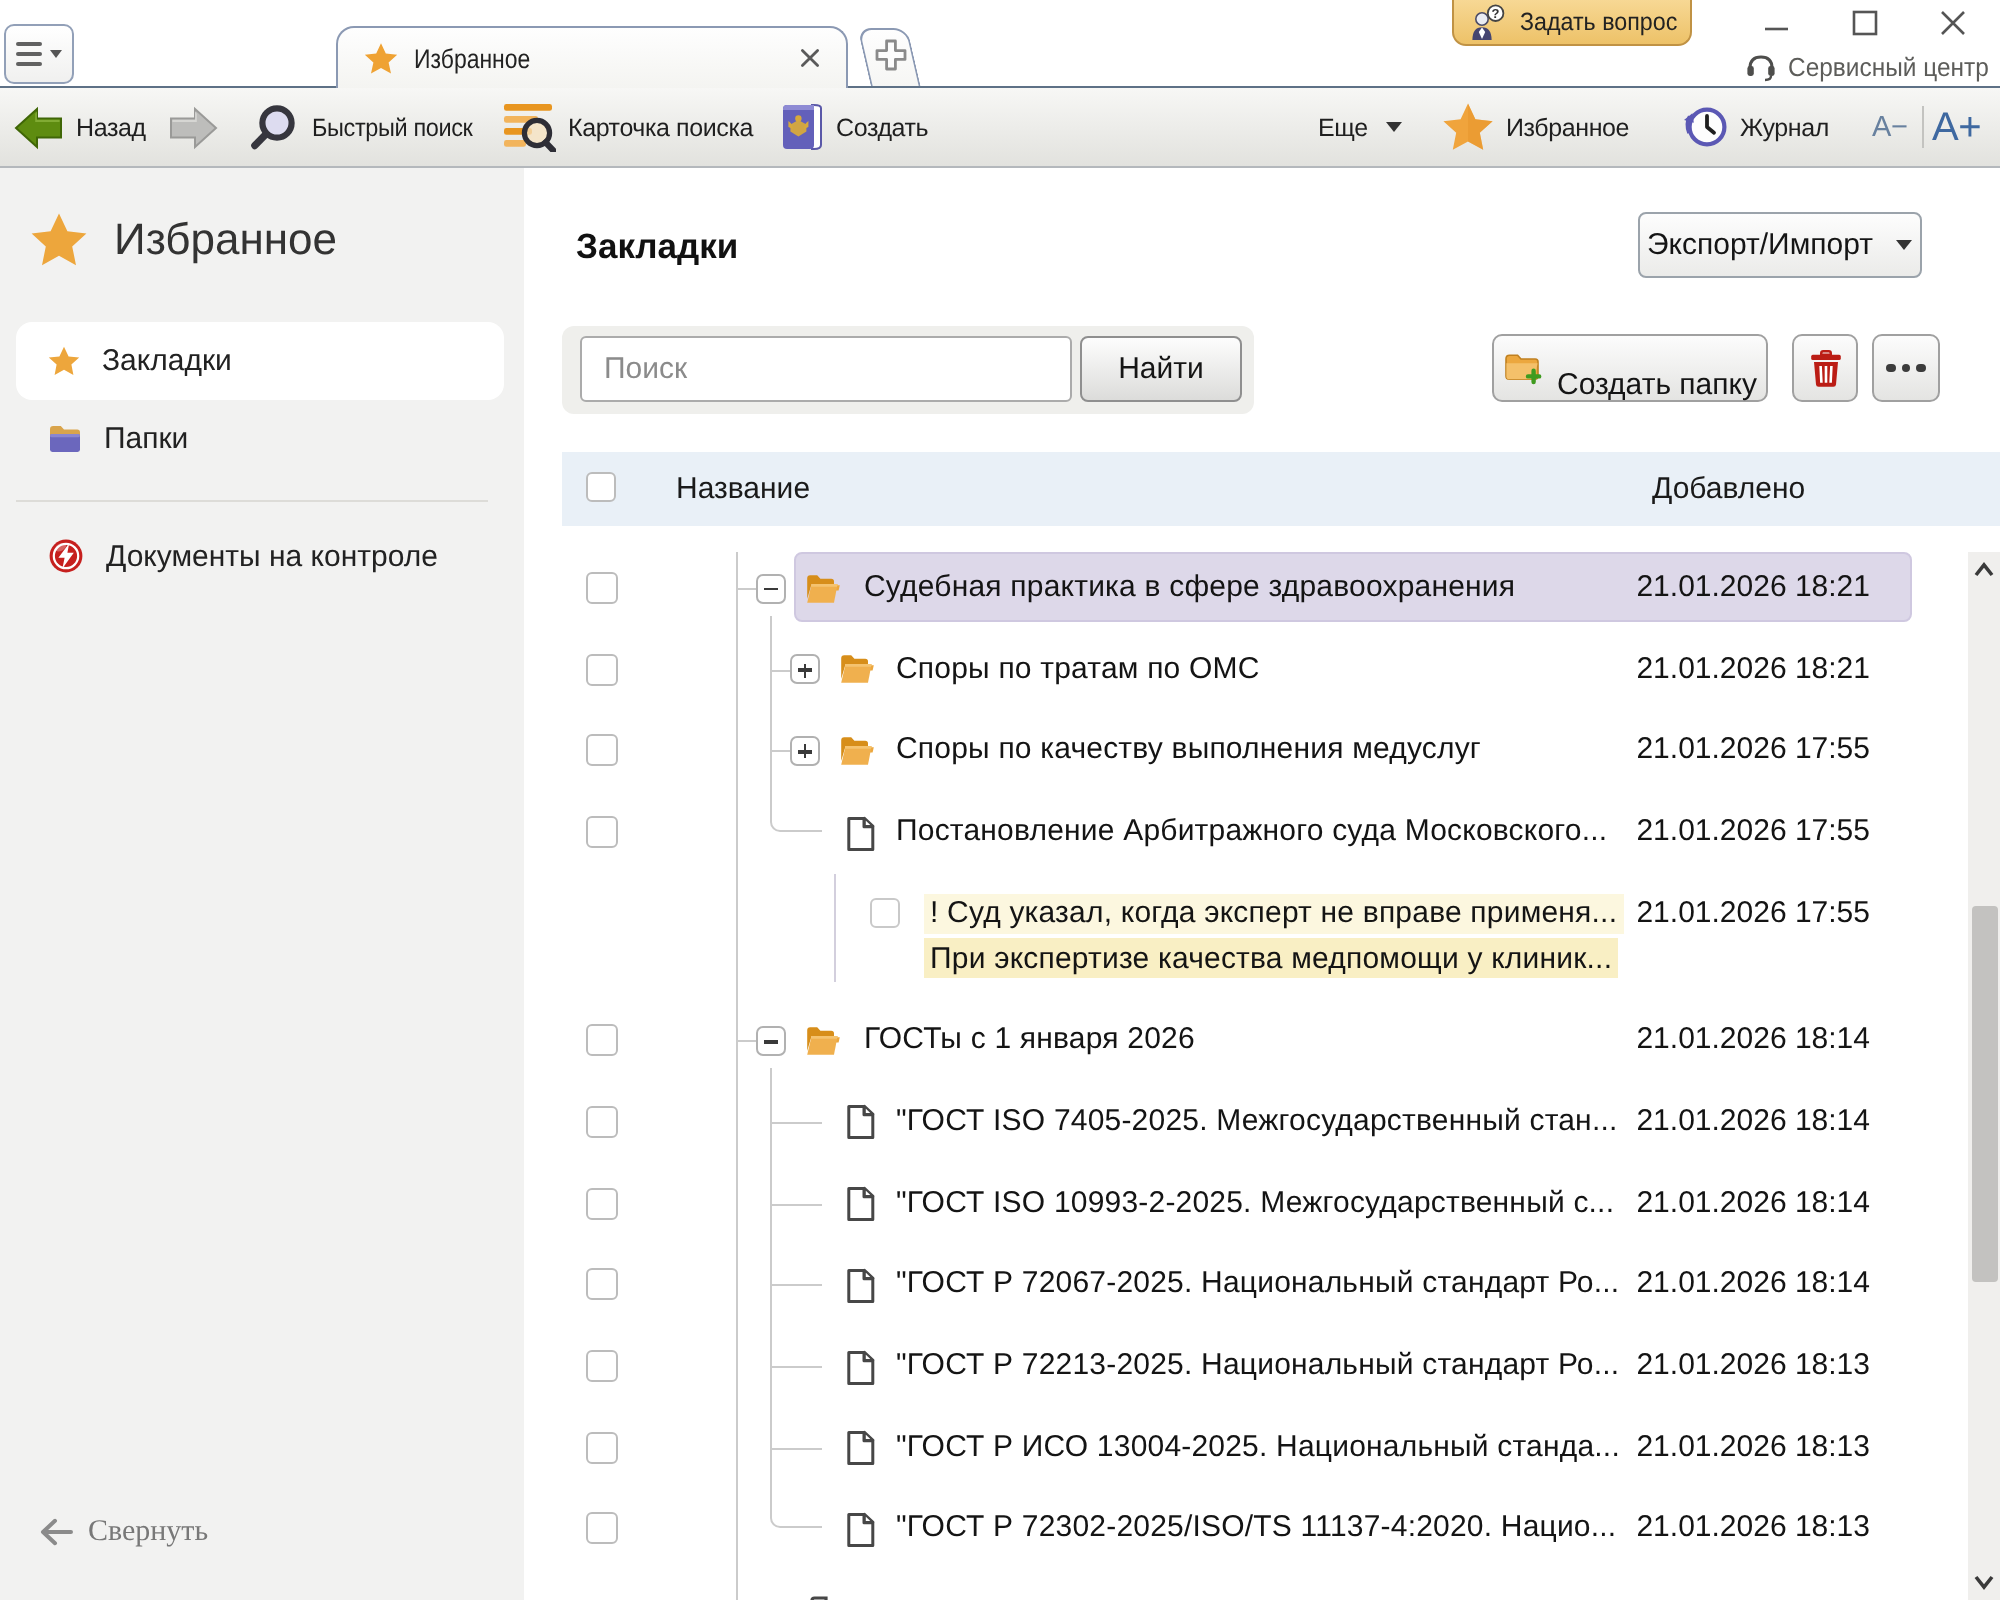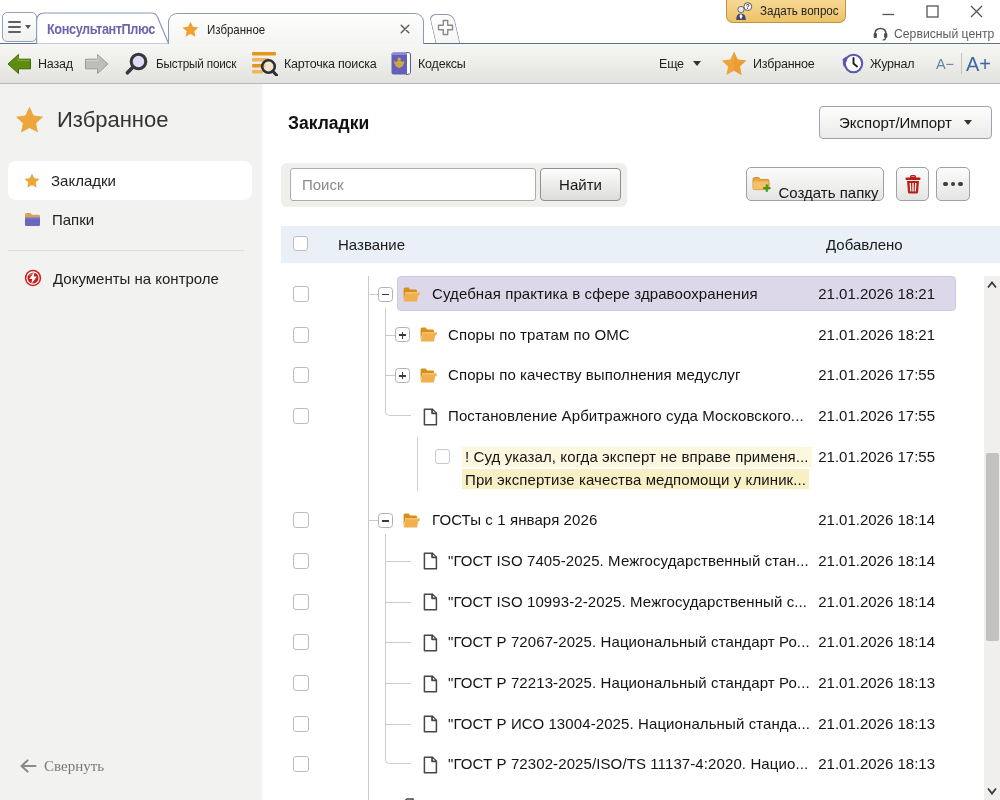--- a/index.html
+++ b/index.html
@@ -46,21 +46,21 @@
   .sbitem { position:absolute; left:8px; width:244px; height:39px; display:flex; align-items:center; padding-left:16px; gap:11px; border-radius:8px; }
   .sbitem .lbl { font-size:15px; color:#222; }
   .sbitem.sel { background:#fff; }
   #sbdivider { left:8px; top:166px; width:236px; height:1px; background:#dddcd8; }
   #collapse { left:20px; top:672px; height:20px; display:flex; align-items:center; gap:7px;font-family:Liberation Serif, serif; }
   #collapse .lbl { font-size:15px; color:#787878; }
 
   
   #main { left:262px; top:84px; width:738px; height:716px; background:#fff; z-index:1; overflow:hidden; }
   #pagetitle { left:26px; top:29px; font-size:17.5px; font-weight:700; color:#111; }
-  #exportbtn { left:557px; top:22px; width:173px; height:33px; border:1px solid #9ba3ab; border-radius:4px;
+  #exportbtn { left:557px; top:22px; width:142px; height:33px; border:1px solid #9ba3ab; border-radius:4px;
     background:linear-gradient(#fdfdfd,#ebebe9); display:flex; align-items:center; justify-content:center; gap:12px; }
   #exportbtn .lbl { font-size:15px; color:#151515; }
   #searchpanel { left:19px; top:79px; width:346px; height:44px; background:#efefec; border-radius:6px; }
   #searchinput { position:absolute; left:9px; top:5px; width:246px; height:33px; border:1px solid #ababab; border-radius:3px;
     background:#fff; font-family:inherit; font-size:15px; color:#222; padding:0 11px; outline:none; }
   #searchinput::placeholder { color:#8b8b8b; opacity:1; }
   #findbtn { position:absolute; left:259px; top:5px; width:81px; height:33px; border:1px solid #8f8f8f; border-radius:4px;
     background:linear-gradient(#fdfdfd,#dcdcda); font-size:15px; color:#151515; display:flex; align-items:center; justify-content:center; }
   .toolbtn { position:absolute; top:83px; height:34px; border:1px solid #a0a0a0; border-radius:5px;
     background:linear-gradient(#fcfcfc,#e4e4e2); display:flex; align-items:center; justify-content:center; }
@@ -95,26 +95,20 @@
 
   <div id="hamburger" class="abs">
     <span class="hbars">
         <i></i>
         <i></i>
         <i></i>
       </span>
     <span class="caret-down"></span>
   </div>
 
-  <div id="logotab" class="abs">
-    <svg width="136" height="32" viewBox="0 0 136 32">
-      <path d="M0.6,32 L0.6,9 Q0.6,1 8.6,1 L115,1 Q120,1 121.5,5 L131.5,29 Q132.5,32 135,32 Z" fill="#ffffff" stroke="#8b99b3" stroke-width="1.2"></path>
-    </svg>
-    <span class="lbl">КонсультантПлюс</span>
-  </div>
 
   <div id="activetab" class="abs">
     <svg width="17" height="17" viewBox="0 0 17 17">
       <path d="M8.5,0.6 L10.9,5.8 L16.6,6.4 L12.3,10.2 L13.5,15.8 L8.5,13 L3.5,15.8 L4.7,10.2 L0.4,6.4 L6.1,5.8 Z" fill="#efa233"></path>
     </svg>
     <span class="lbl">Избранное</span>
     <svg id="tabclose" viewBox="0 0 14 14">
       <path d="M3.2,3.2 L10.8,10.8 M10.8,3.2 L3.2,10.8" stroke="#5a5a5a" stroke-width="1.4" stroke-linecap="round"></path>
     </svg>
   </div>
@@ -192,21 +186,21 @@
     <svg width="22" height="25" viewBox="0 0 22 25">
       <path d="M17,1.5 Q20.5,1.5 20.5,3 L20.5,21.5 Q20.5,23.5 17,23.5 L16,23.5 L16,1.5 Z" fill="#fff" stroke="#5a58a8" stroke-width="1"></path>
       <rect x="1.5" y="1.5" width="15.5" height="22" rx="2" fill="#6360ba"></rect>
       <path d="M1.5,3.5 Q1.5,1.5 3.5,1.5 L17,1.5 L17,4 L1.5,4 Z" fill="#8e8bd4"></path>
       <g fill="#d7a93c">
         <circle cx="9.2" cy="8.2" r="1.6"></circle>
         <path d="M9.2,9 L5.2,11.2 L5.2,14.8 L9.2,17.2 L13.2,14.8 L13.2,11.2 Z" opacity="0.95"></path>
         <path d="M4.2,9.5 Q6.5,11 6.5,13.5 L4.2,12.5 Z M14.2,9.5 Q11.9,11 11.9,13.5 L14.2,12.5 Z"></path>
       </g>
     </svg>
-    <span class="lbl">Кодексы</span>
+    <span class="lbl">Создать</span>
   </div>
   <div class="tbtn" style="left:659px;gap:9px">
     <span class="lbl">Еще</span>
     <span class="caret-down" style="border-top-color:#333;border-top-width:5px;border-left-width:4.5px;border-right-width:4.5px"></span>
   </div>
   <div class="tbtn" style="left:721px">
     <svg width="26" height="25" viewBox="0 0 26 25">
       <path d="M13,0.8 L16.7,8.6 L25.3,9.6 L18.9,15.4 L20.6,23.9 L13,19.7 L5.4,23.9 L7.1,15.4 L0.7,9.6 L9.3,8.6 Z" fill="#f0a43c"></path>
       <path d="M13,0.8 L16.7,8.6 L25.3,9.6 L18.9,15.4 L20.6,23.9 L13,19.7 Z" fill="#e8952b" opacity="0.55"></path>
     </svg>

